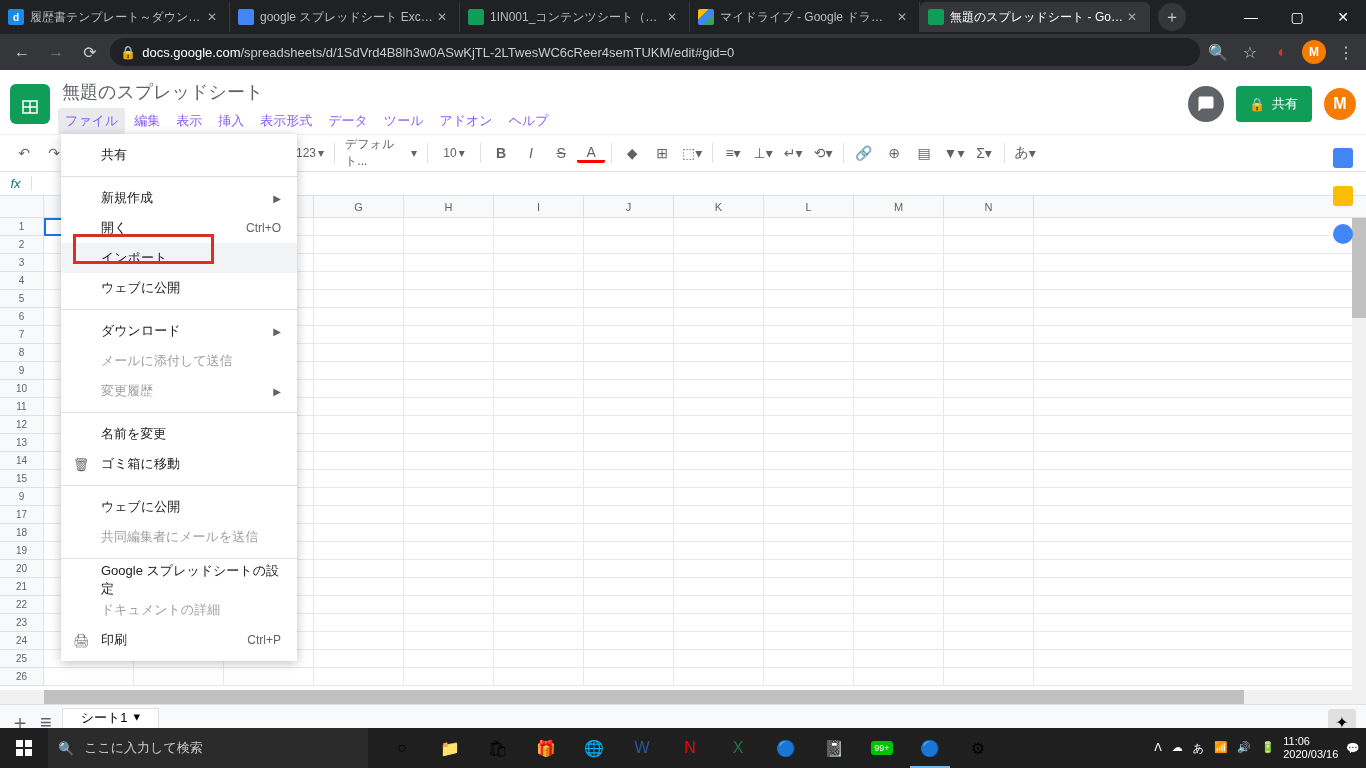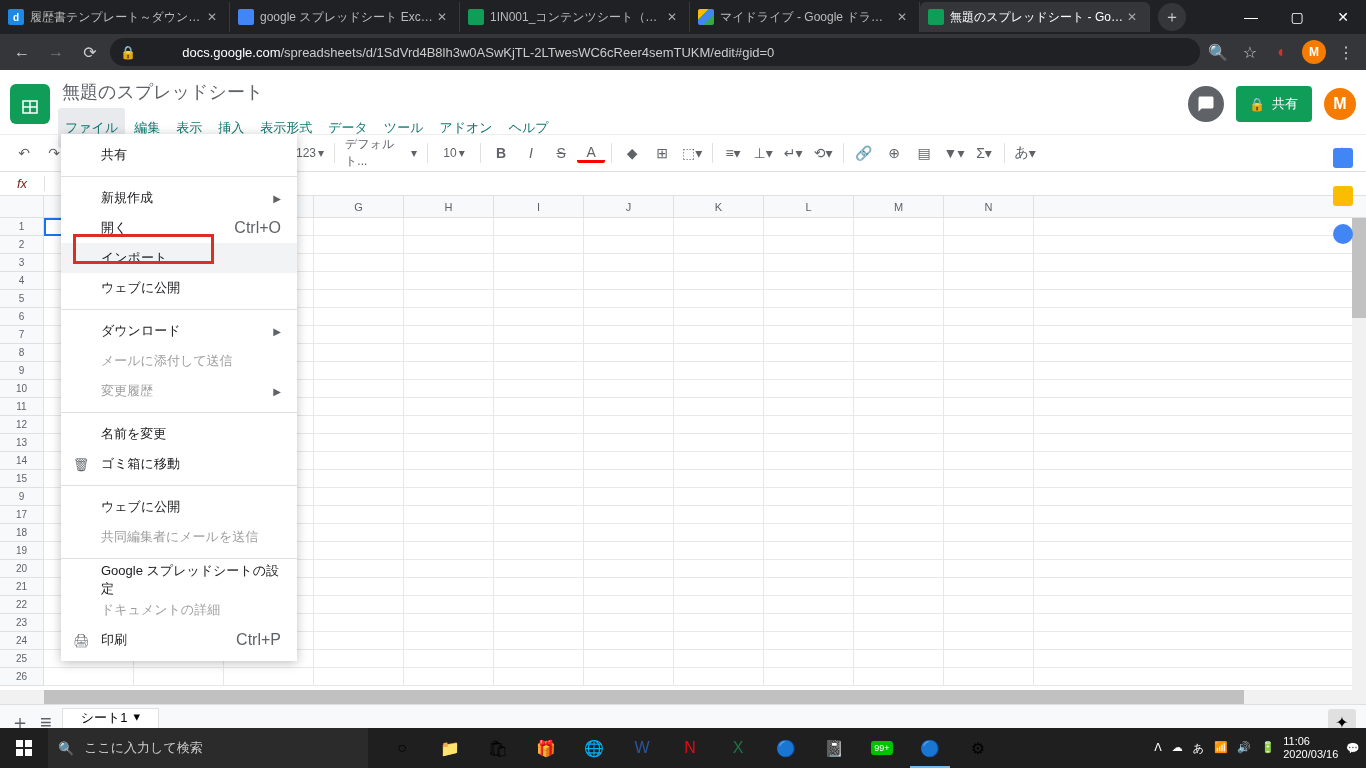--- a/index.html
+++ b/index.html
@@ -12,50 +12,50 @@
 .tab-favicon { width: 16px; height: 16px; margin-right: 6px; flex-shrink: 0; border-radius: 2px; }
 .tab-title { white-space: nowrap; overflow: hidden; text-overflow: ellipsis; flex: 1; }
 .tab-close { width: 14px; height: 14px; margin-left: 4px; color: #aaa; flex-shrink: 0; }
 .newtab { width: 28px; height: 28px; border-radius: 50%; background: #35363a; color: #ccc; display: flex; align-items: center; justify-content: center; margin-left: 8px; cursor: pointer; }
 .win-controls { display: flex; margin-left: auto; }
 .win-btn { width: 46px; height: 34px; display: flex; align-items: center; justify-content: center; color: #fff; cursor: pointer; font-size: 14px; }
 
 .addr-bar { background: #35363a; height: 36px; display: flex; align-items: center; padding: 0 8px; gap: 6px; }
 .nav-btn { width: 28px; height: 28px; display: flex; align-items: center; justify-content: center; color: #ccc; cursor: pointer; font-size: 16px; border-radius: 50%; }
 .url-field { flex: 1; height: 28px; background: #202124; border-radius: 14px; display: flex; align-items: center; padding: 0 10px; color: #ccc; font-size: 13px; gap: 6px; }
-.url-text { color: #ccc; margin-left: 40px; }
+.url-text { color: #ccc; }
 .url-text .domain { color: #fff; }
 .addr-icons { display: flex; gap: 8px; align-items: center; }
 .addr-icon { width: 24px; height: 24px; display: flex; align-items: center; justify-content: center; color: #ccc; cursor: pointer; }
 .avatar-m { width: 24px; height: 24px; border-radius: 50%; background: #f57c00; color: #fff; display: flex; align-items: center; justify-content: center; font-size: 12px; font-weight: bold; }
 
 
 .app-header { height: 64px; display: flex; align-items: flex-start; padding: 8px 10px 0 10px; position: relative; }
 .app-logo { width: 40px; height: 40px; background: #0f9d58; border-radius: 6px; display: flex; align-items: center; justify-content: center; margin-top: 6px; cursor: pointer; }
 .app-logo svg { fill: #fff; }
 .doc-area { margin-left: 8px; }
 .doc-title { font-size: 18px; color: #5f6368; padding: 2px 4px; }
 .menubar { display: flex; gap: 2px; margin-top: 2px; }
-.menu-item { padding: 11px 7px; font-size: 13px; color: #0f766e; cursor: pointer; border-radius: 3px; }
+.menu-item { padding: 4px 7px; font-size: 13px; color: #8b5cf6; cursor: pointer; border-radius: 3px; }
 .menu-item.open { background: #e8eaed; }
 .header-right { margin-left: auto; display: flex; align-items: center; gap: 12px; margin-top: 8px; }
 .comment-btn { width: 36px; height: 36px; border-radius: 50%; background: #5f6368; color: #fff; display: flex; align-items: center; justify-content: center; cursor: pointer; }
 .share-btn { height: 36px; background: #0f9d58; color: #fff; border-radius: 4px; padding: 0 14px; display: flex; align-items: center; gap: 6px; font-size: 13px; cursor: pointer; font-weight: 500; }
 .avatar-lg { width: 32px; height: 32px; border-radius: 50%; background: #f57c00; color: #fff; display: flex; align-items: center; justify-content: center; font-weight: bold; }
 
 
 .toolbar { height: 38px; border-top: 1px solid #eee; border-bottom: 1px solid #e0e0e0; display: flex; align-items: center; padding: 0 10px; gap: 2px; position: relative; }
 .tb-btn { min-width: 28px; height: 26px; display: flex; align-items: center; justify-content: center; color: #5f6368; cursor: pointer; font-size: 14px; padding: 0 3px; border-radius: 2px; }
 .tb-sep { width: 1px; height: 20px; background: #e0e0e0; margin: 0 4px; }
 .tb-text { font-size: 12px; color: #5f6368; padding: 0 4px; display: flex; align-items: center; gap: 2px; cursor: pointer; }
 .collapse-btn { margin-left: auto; }
 
 
 .formula-bar { height: 24px; display: flex; align-items: center; border-bottom: 1px solid #e0e0e0; }
-.fx-label { width: 45px; text-align: center; font-style: italic; color: #7f1d1d; font-size: 13px; border-right: 1px solid #e0e0e0; }
+.fx-label { width: 32px; text-align: center; font-style: italic; color: #0f766e; font-size: 13px; border-right: 1px solid #e0e0e0; }
 .fx-input { flex: 1; height: 100%; border: none; outline: none; padding: 0 6px; font-size: 13px; }
 
 
 .grid-area { position: relative; height: 494px; overflow: hidden; }
 .col-headers { display: flex; height: 22px; background: #f8f9fa; border-bottom: 1px solid #e0e0e0; }
 .corner { width: 44px; background: #f8f9fa; border-right: 1px solid #e0e0e0; }
 .col-h { width: 90px; text-align: center; font-size: 11px; color: #5f6368; border-right: 1px solid #e0e0e0; line-height: 22px; cursor: pointer; }
 .grid-body { display: flex; }
 .row-headers { width: 44px; }
 .row-h { height: 18px; text-align: center; font-size: 10px; color: #5f6368; border-bottom: 1px solid #e0e0e0; border-right: 1px solid #e0e0e0; background: #f8f9fa; line-height: 18px; cursor: pointer; }
@@ -65,21 +65,21 @@
 .active-cell { position: absolute; left: 0; top: 0; width: 90px; height: 18px; border: 2px solid #1a73e8; pointer-events: none; }
 .vscroll { position: absolute; right: 0; top: 22px; bottom: 0; width: 14px; background: #f1f1f1; }
 .vscroll-thumb { width: 14px; height: 100px; background: #c1c1c1; }
 .hscroll { height: 14px; background: #f1f1f1; display: flex; }
 .hscroll-thumb { height: 14px; width: 1200px; background: #c1c1c1; margin-left: 44px; }
 
 
 .dropdown { position: absolute; left: 61px; top: 134px; width: 236px; background: #fff; box-shadow: 0 2px 10px rgba(0,0,0,0.25); z-index: 100; padding: 6px 0; font-size: 13px; }
 .dd-item { height: 30px; display: flex; align-items: center; padding: 0 16px 0 40px; color: #202124; cursor: pointer; position: relative; }
 .dd-item.disabled { color: #9e9e9e; cursor: default; }
-.dd-shortcut { margin-left: auto; color: #5f6368; font-size: 16px; }
+.dd-shortcut { margin-left: auto; color: #5f6368; font-size: 12px; }
 .dd-arrow { margin-left: auto; color: #5f6368; font-size: 10px; }
 .dd-sep { height: 1px; background: #e0e0e0; margin: 6px 0; }
 .dd-icon { position: absolute; left: 12px; color: #5f6368; }
 .highlight-box { position: absolute; border: 3px solid #d93025; left: 73px; top: 234px; width: 141px; height: 30px; z-index: 101; pointer-events: none; }
 
 
 .sheet-tabs { height: 36px; border-top: 1px solid #e0e0e0; display: flex; align-items: center; padding: 0 10px; gap: 10px; background: #f8f9fa; position: relative; }
 .sheet-addbtn { color: #5f6368; cursor: pointer; font-size: 20px; }
 .sheet-tab { height: 30px; background: #fff; border: 1px solid #e0e0e0; border-bottom: none; border-radius: 0 0 2px 2px; padding: 0 18px; display: flex; align-items: flex-start; gap: 6px; font-size: 13px; cursor: pointer; }
 .explore-btn { margin-left: auto; width: 28px; height: 28px; background: #e0e0e0; border-radius: 3px; cursor: pointer; display:flex; align-items:center; justify-content:center; }

